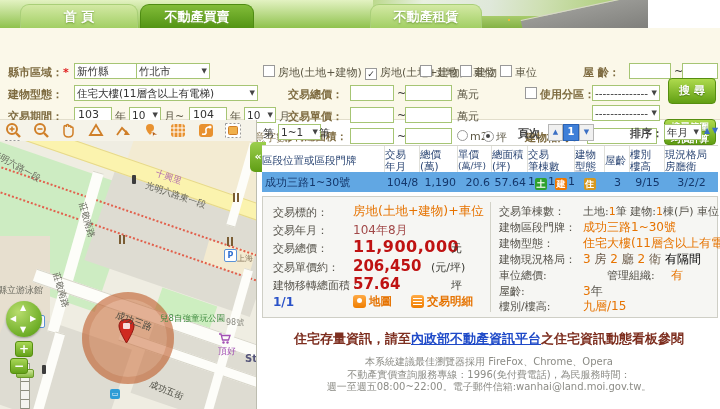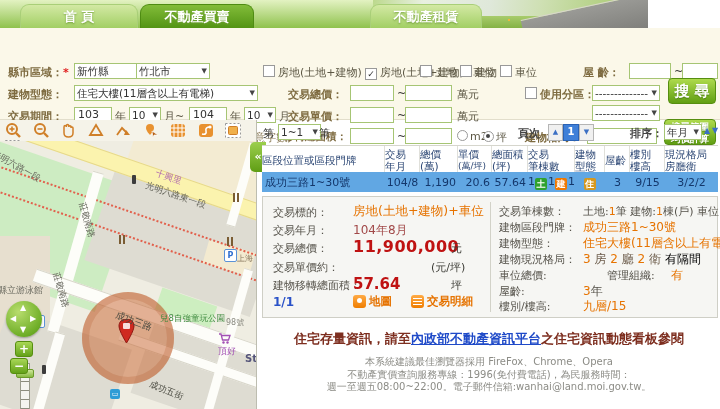--- a/index.html
+++ b/index.html
@@ -141,21 +141,21 @@
     <span class="abs lbl nw" style="left:288px;top:59px">交易總價：</span>
     <div class="abs inp" style="left:350px;top:57px;width:44px"></div>
     <span class="abs" style="left:397px;top:59px">~</span>
     <div class="abs inp" style="left:405px;top:57px;width:47px"></div>
     <span class="abs cbl nw" style="left:457px;top:59px">萬元</span>
     <span class="abs nw" style="left:525px;top:59px"><span class="cbx"></span><span class="lbl">使用分區：</span></span>
     <div class="abs sel" style="left:592px;top:57px;width:68px">
         <span>--------------</span>
         <span class="caret">▼</span>
       </div>
-    <div class="abs greenbtn" style="left:668px;top:50px;width:48px;height:26px;line-height:24px;font-size:15px">搜 尋</div>
+    <div class="abs greenbtn" style="left:668px;top:50px;width:48px;height:26px;line-height:24px;font-size:11px">搜 尋</div>
 
     <span class="abs lbl nw" style="left:8px;top:81px">交易期間：</span>
     <div class="abs inp" style="left:74px;top:79px;width:38px">103</div>
     <span class="abs cbl" style="left:115px;top:81px">年</span>
     <div class="abs sel" style="left:129px;top:79px;width:32px">
         <span>10</span>
         <span class="caret">▼</span>
       </div>
     <span class="abs cbl nw" style="left:164px;top:81px">月~</span>
     <div class="abs inp" style="left:189px;top:79px;width:38px">104</div>
@@ -383,20 +383,21 @@
     <div class="divider"></div>
 
     <span class="dlbl" style="left:10px;top:8px">交易標的：</span>
     <span class="dval orange" style="left:90px;top:6px;font-size:12.5px">房地(土地+建物)+車位</span>
     <span class="dlbl" style="left:10px;top:26px">交易年月：</span>
     <span class="dval maroon" style="left:90px;top:25px;font-size:12px">104年8月</span>
     <span class="dlbl" style="left:10px;top:44px">交易總價：</span>
     <span class="dval rednum" style="left:90px;top:40px;font-size:16px;letter-spacing:.5px">11,900,000</span>
     <span class="dval" style="left:188px;top:44px;color:#3a3a34">元</span>
     <span class="dlbl" style="left:10px;top:63px">交易單價約：</span>
+    <span class="dval rednum" style="left:90px;top:60px;font-size:15px">206,450</span>
     <span class="dval" style="left:168px;top:63px;color:#3a3a34">(元/坪)</span>
     <span class="dlbl" style="left:10px;top:81px">建物移轉總面積：</span>
     <span class="dval rednum" style="left:90px;top:78px;font-size:15px">57.64</span>
     <span class="dval" style="left:188px;top:81px;color:#3a3a34">坪</span>
     <span class="dval" style="left:10px;top:98px;color:#2a52c8;font-weight:bold;font-size:12px">1/1</span>
     <div class="obtn" style="left:90px;top:97px">
         <span class="oicn map"></span>
         <span>地圖</span>
       </div>
     <div class="obtn" style="left:148px;top:97px">

